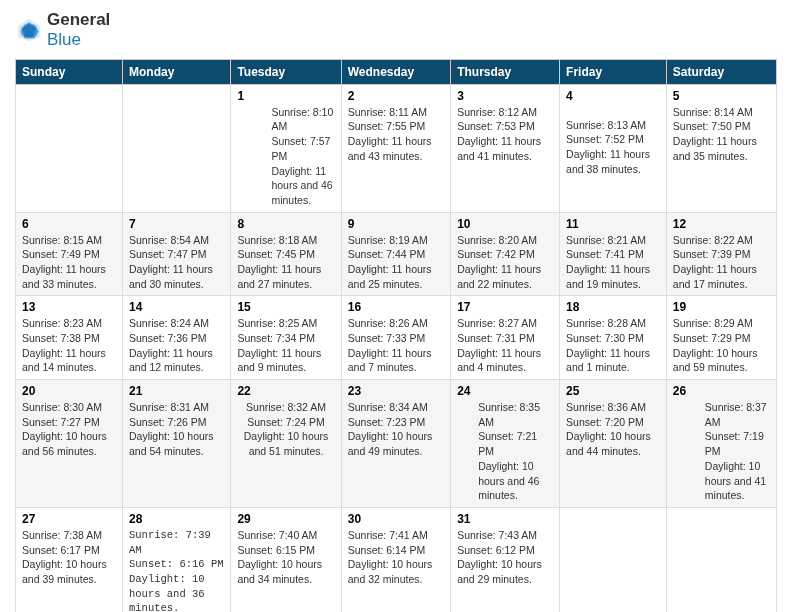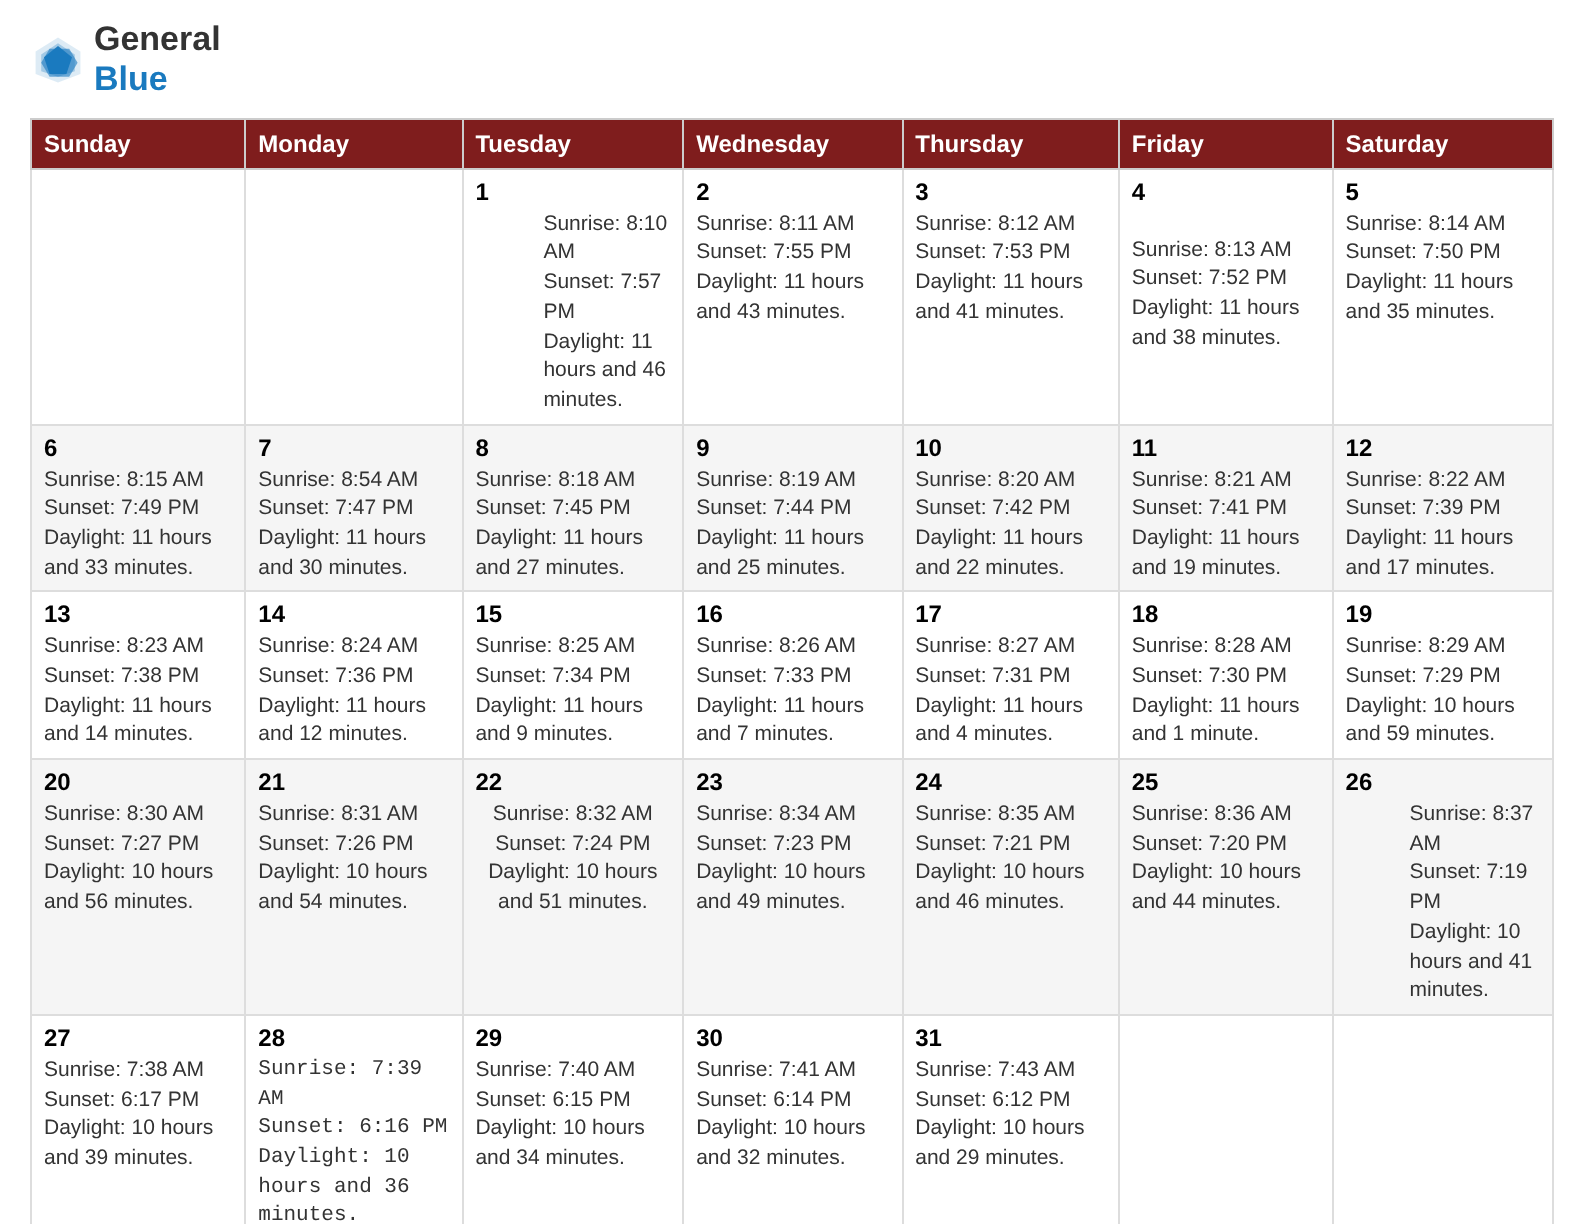--- a/index.html
+++ b/index.html
@@ -40,21 +40,21 @@
     .location {
       font-size: 14px;
       color: #555;
     }
     table {
       width: 100%;
       border-collapse: collapse;
       font-size: 11px;
     }
     thead tr th {
-      background-color: #7f1d1d;
+      background-color: #0c4a6e;
       color: #fff;
       padding: 5px 6px;
       text-align: left;
       font-size: 12px;
       font-weight: bold;
       border: 1px solid #ccc;
     }
     tbody tr td {
       vertical-align: top;
       padding: 4px 6px;
@@ -90,21 +90,21 @@
   <div class="header">
     <div class="logo">
       <svg class="logo-icon" viewBox="0 0 40 40">
         <polygon points="20,4 36,14 36,30 20,36 4,30 4,14" fill="#1a7abf" opacity="0.15"></polygon>
         <polygon points="20,8 32,16 32,28 20,32 8,28 8,16" fill="#1a7abf" opacity="0.3"></polygon>
         <polygon points="14,12 28,12 34,22 28,32 14,32 8,22" fill="#1a7abf" opacity="0.6"></polygon>
         <polygon points="20,10 30,18 26,30 14,30 10,18" fill="#1a7abf"></polygon>
       </svg>
       <div>
         <div style="font-size:17px;font-weight:bold;color:#333;line-height:1.2">General</div>
-        <div style="font-size:17px;font-weight:bold;color:#1a7abf;line-height:1.2">Blue</div>
+        <div style="font-size:17px;font-weight:normal;color:#1a7abf;line-height:1.2">Blue</div>
       </div>
     </div>
     <div class="title-block">
       <div class="month-title"></div>
       <div class="location"></div>
     </div>
   </div>
 
   <table>
     <thead>
@@ -261,21 +261,21 @@
 Daylight: 10 hours and 51 minutes.</div>
           </td>
           <td>
             <span class="day-num">23</span>
             <div class="day-info" style="white-space: pre-line;">Sunrise: 8:34 AM
 Sunset: 7:23 PM
 Daylight: 10 hours and 49 minutes.</div>
           </td>
           <td>
             <span class="day-num">24</span>
-            <div class="day-info" style="white-space: pre-line;">Sunrise: 8:35 AM
+            <div class="day-info" style="white-space: pre-line; margin-left: 21px;">Sunrise: 8:35 AM
 Sunset: 7:21 PM
 Daylight: 10 hours and 46 minutes.</div>
           </td>
           <td>
             <span class="day-num">25</span>
             <div class="day-info" style="white-space: pre-line;">Sunrise: 8:36 AM
 Sunset: 7:20 PM
 Daylight: 10 hours and 44 minutes.</div>
           </td>
           <td>

